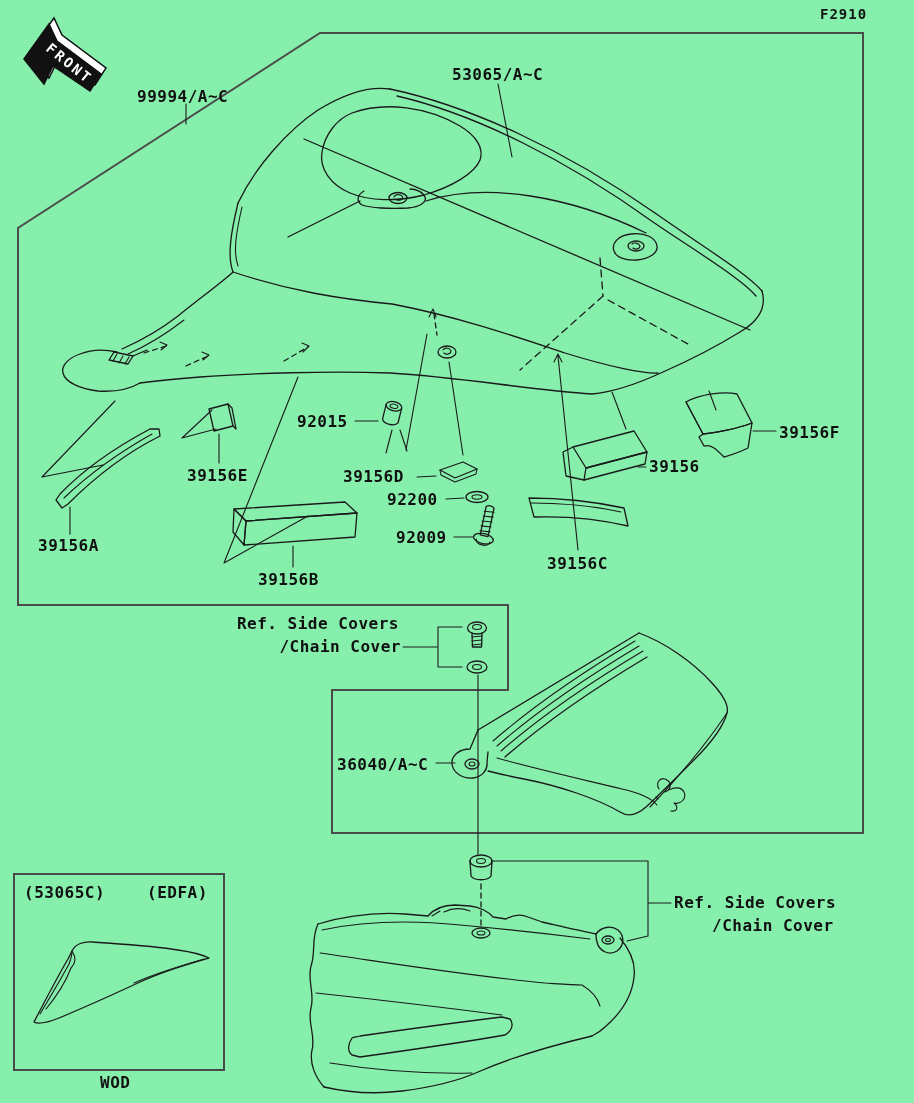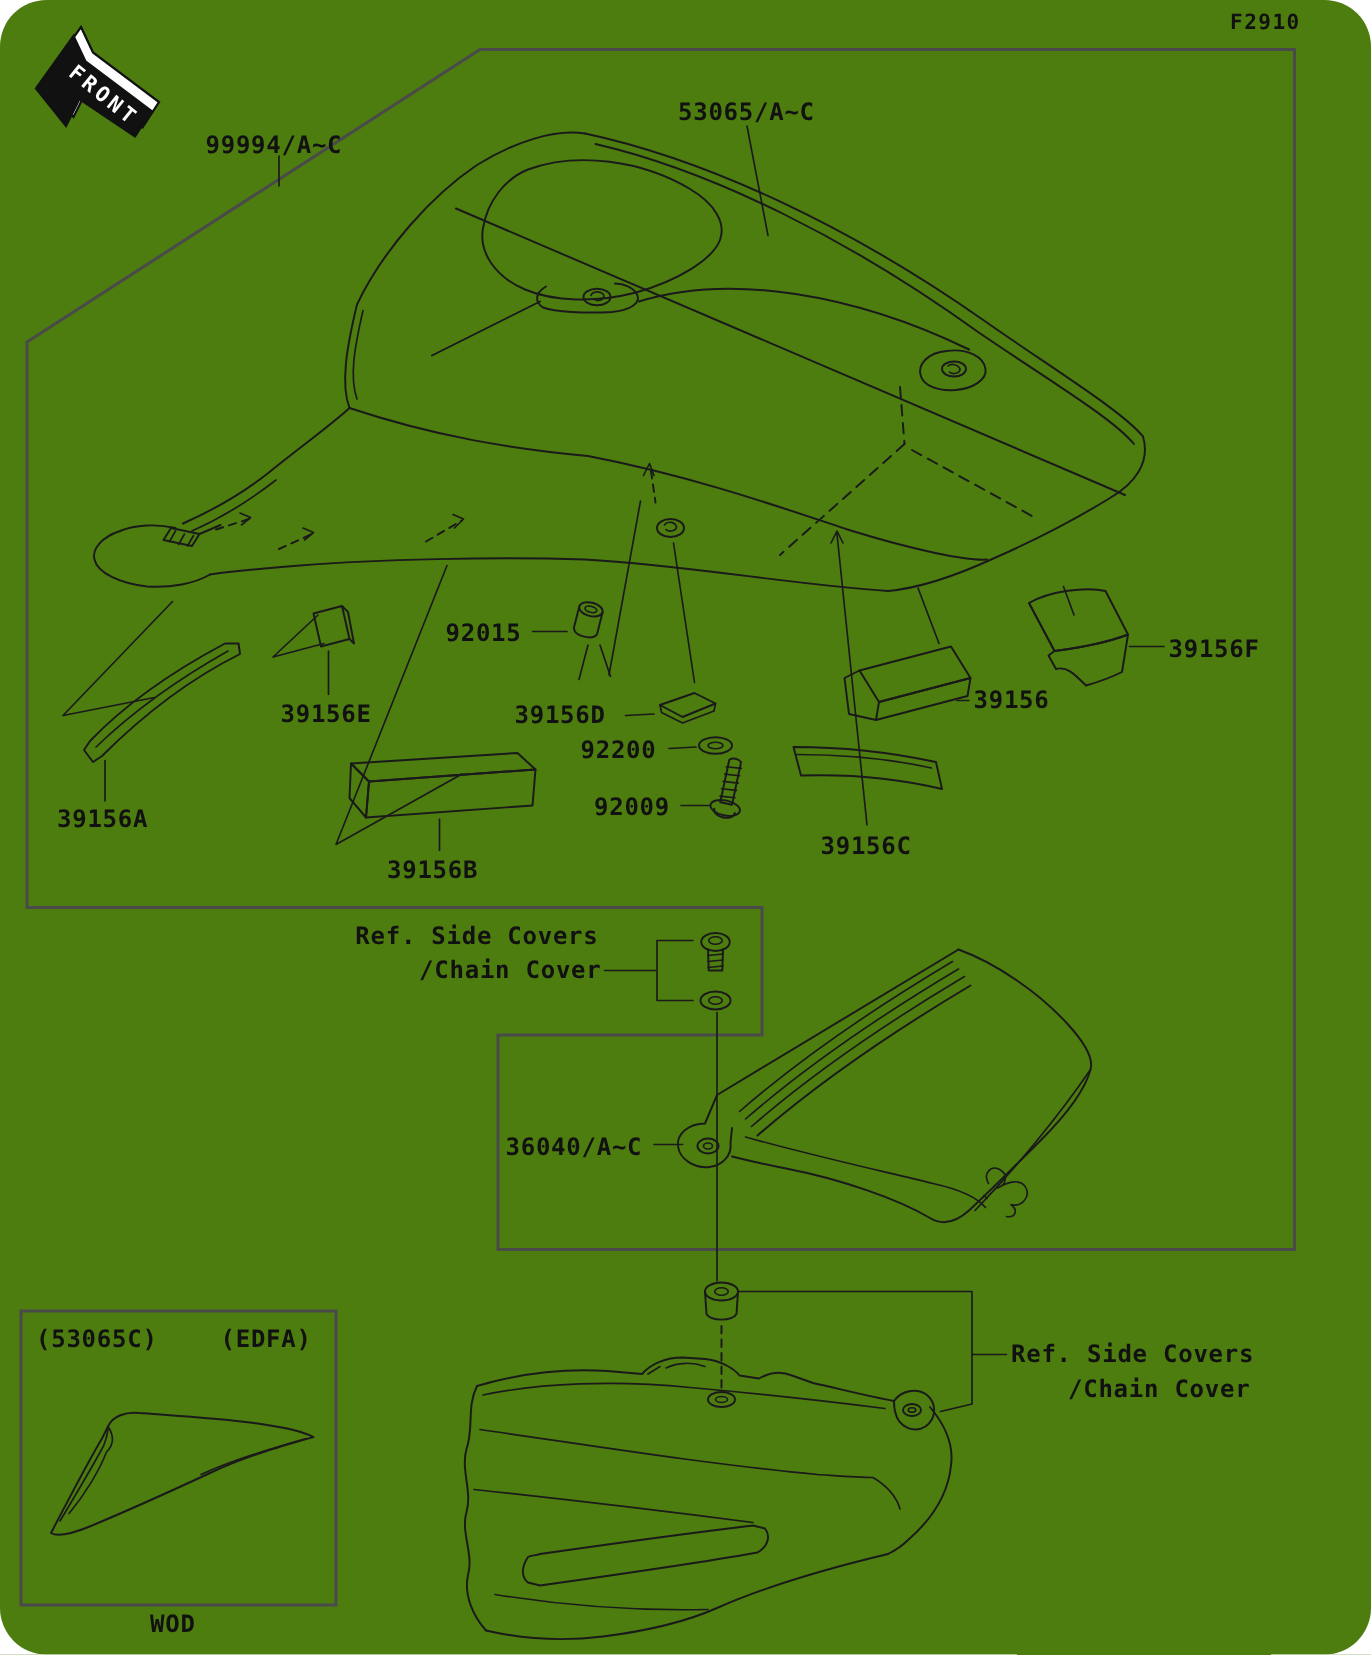--- a/index.html
+++ b/index.html
@@ -1,16 +1,16 @@
 <!DOCTYPE html>
 <html><head>
 <meta charset="utf-8">
 <style>
   html,body{margin:0;padding:0;background:#fff;}
-  .stage{position:relative;width:914px;height:1103px;background:#4d7c0f;overflow:hidden;border-radius:31px;}
+  .stage{position:relative;width:914px;height:1103px;background:#86efac;overflow:hidden;}
   svg{display:block;}
   .art{fill:none;stroke:#1a1a1a;stroke-width:1.3;stroke-linecap:round;stroke-linejoin:round;}
   .thin{stroke-width:1.1;}
   .border{fill:none;stroke:#4a4a4a;stroke-width:2;}
   .dash{stroke-dasharray:7 5;}
   .dash2{stroke-dasharray:5 4;}
   .lbl{font-family:"DejaVu Sans Mono","Liberation Mono",monospace;font-weight:bold;
        font-size:16px;letter-spacing:0.5px;fill:#111;}
   .lbl-sm{font-family:"DejaVu Sans Mono","Liberation Mono",monospace;font-weight:bold;
        font-size:14px;letter-spacing:1px;fill:#111;}

